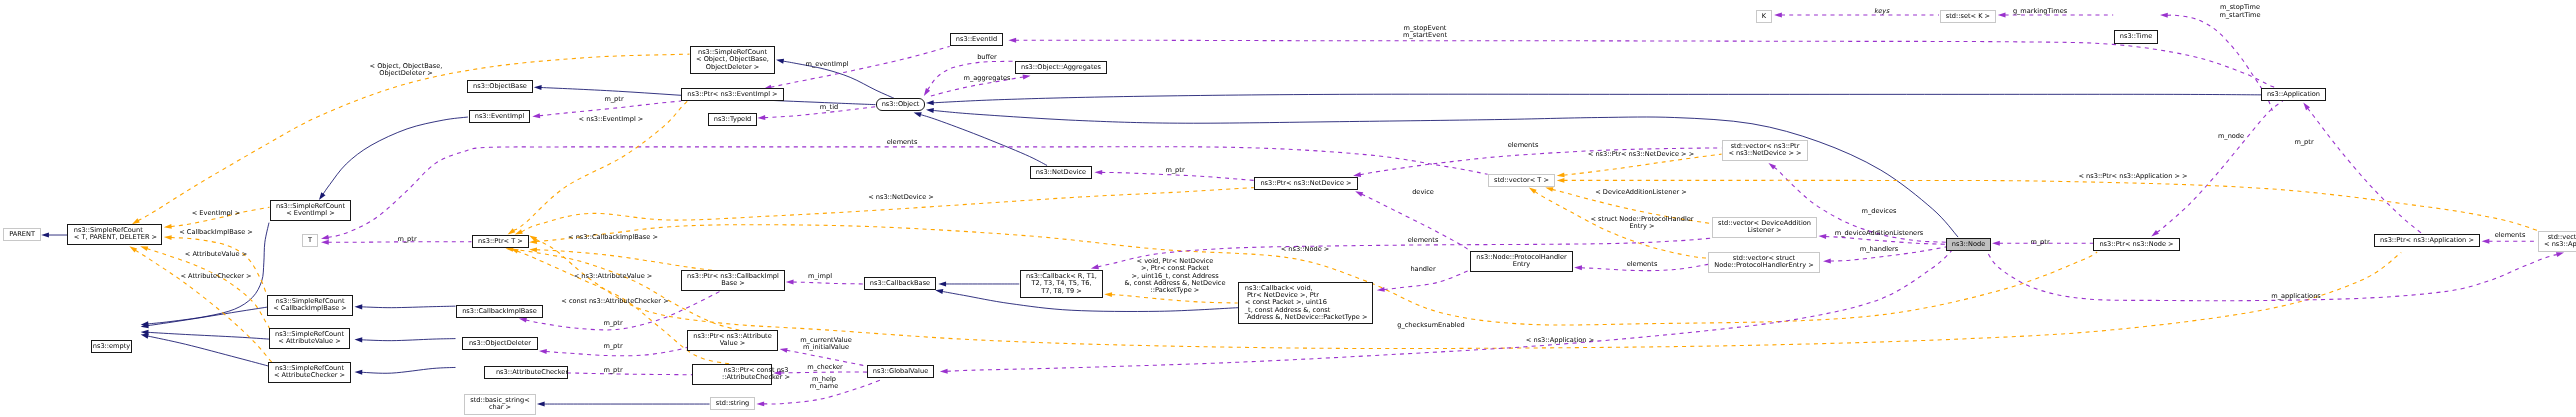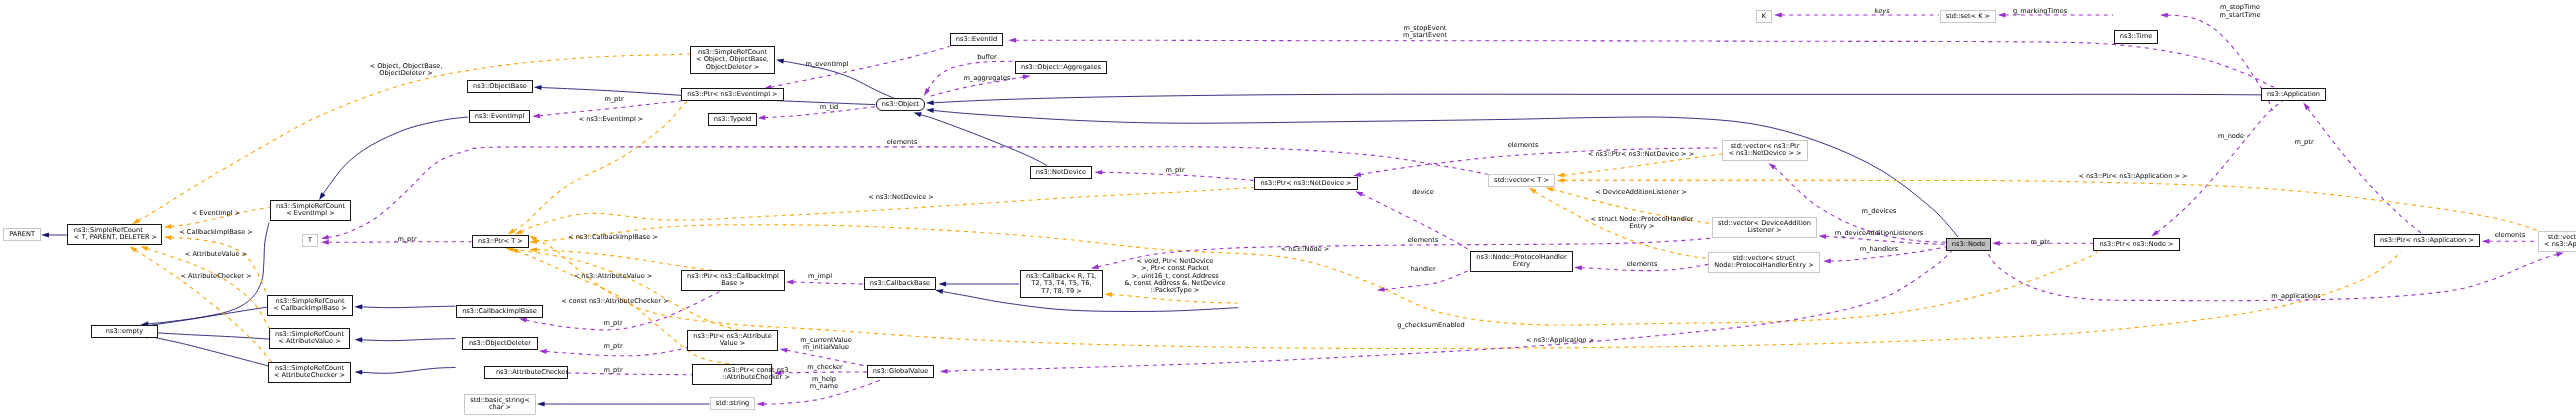--- a/index.html
+++ b/index.html
@@ -157,21 +157,21 @@
 <polygon points="2630.0,371.0 2645.6,373.0 2641.6,381.7" fill="#9a32cd"></polygon>
 <path d="M 2130.1,517.9 C 2135.1,516.8 2140.0,515.3 2160.0,511.0 C 2180.0,506.7 2210.0,497.0 2250.0,492.0 C 2290.0,487.0 2341.7,483.5 2400.0,481.0 C 2458.3,478.5 2533.3,478.0 2600.0,477.0 C 2666.7,476.0 2733.3,475.5 2800.0,475.0 C 2866.7,474.5 2941.7,474.5 3000.0,474.0 C 3058.3,473.5 3106.7,473.2 3150.0,472.0 C 3193.3,470.8 3231.3,468.7 3260.0,467.0 C 3288.7,465.3 3311.7,462.8 3322.0,462.0" fill="none" stroke="#9a32cd" stroke-width="2.1" stroke-dasharray="7.8,8.2"></path>
 <polygon points="2117.0,521.0 2130.5,512.9 2132.7,522.3" fill="#9a32cd"></polygon>
 <path d="M 2639.3,338.8 C 2646.1,337.7 2656.6,335.5 2680.0,332.0 C 2703.4,328.5 2740.0,322.8 2780.0,318.0 C 2820.0,313.2 2866.7,307.3 2920.0,303.0 C 2973.3,298.7 3045.0,294.5 3100.0,292.0 C 3155.0,289.5 3209.8,288.8 3250.0,288.0 C 3290.2,287.2 3325.8,287.2 3341.0,287.0" fill="none" stroke="#9a32cd" stroke-width="2.1" stroke-dasharray="7.8,8.2"></path>
 <polygon points="2626.0,341.0 2640.0,333.8 2641.6,343.3" fill="#9a32cd"></polygon>
 </svg>
 <div class="node t c" style="left:3.1px;top:228px;width:38px;height:13.4px;"><span>PARENT</span></div>
 <div class="node b l" style="left:67px;top:224px;width:95px;height:20.6px;"><span>ns3::SimpleRefCount</span><span>&lt; T, PARENT, DELETER &gt;</span></div>
 <div class="node b c" style="left:270px;top:200px;width:81px;height:20.6px;"><span>ns3::SimpleRefCount</span><span>&lt; EventImpl &gt;</span></div>
 <div class="node t c" style="left:302px;top:234px;width:16px;height:13.4px;"><span>T</span></div>
-<div class="node b c" style="left:91px;top:325px;width:67px;height:13.4px;"><span>ns3::empty</span></div>
+<div class="node b c" style="left:91px;top:340px;width:41px;height:13.4px;"><span>ns3::empty</span></div>
 <div class="node b c" style="left:267px;top:295px;width:86px;height:20.6px;"><span>ns3::SimpleRefCount</span><span>&lt; CallbackImplBase &gt;</span></div>
 <div class="node b c" style="left:269px;top:328px;width:81px;height:20.6px;"><span>ns3::SimpleRefCount</span><span>&lt; AttributeValue &gt;</span></div>
 <div class="node b c" style="left:268px;top:362px;width:83px;height:20.6px;"><span>ns3::SimpleRefCount</span><span>&lt; AttributeChecker &gt;</span></div>
 <div class="node b c" style="left:456px;top:305px;width:87px;height:13.4px;"><span>ns3::CallbackImplBase</span></div>
 <div class="node b c" style="left:462px;top:337px;width:76px;height:13.4px;"><span>ns3::ObjectDeleter</span></div>
 <div class="node b c" style="left:484px;top:366px;width:84px;height:13.4px;padding-left:12px;"><span>ns3::AttributeChecker</span></div>
 <div class="node t c" style="left:464px;top:394px;width:72px;height:20.6px;"><span>std::basic_string&lt;</span><span>char &gt;</span></div>
 <div class="node b c" style="left:472px;top:235px;width:57px;height:13.4px;"><span>ns3::Ptr&lt; T &gt;</span></div>
 <div class="node b c" style="left:467px;top:80px;width:66px;height:13.4px;"><span>ns3::ObjectBase</span></div>
 <div class="node b c" style="left:469px;top:110px;width:61px;height:13.4px;"><span>ns3::EventImpl</span></div>
@@ -182,20 +182,21 @@
 <div class="node b c" style="left:687px;top:330px;width:91px;height:20.6px;"><span>ns3::Ptr&lt; ns3::Attribute</span><span>Value &gt;</span></div>
 <div class="node b c" style="left:692px;top:364px;width:80px;height:20.6px;padding-left:48px;"><span>ns3::Ptr&lt; const ns3</span><span>::AttributeChecker &gt;</span></div>
 <div class="node t c" style="left:710px;top:397px;width:45px;height:13.4px;"><span>std::string</span></div>
 <div class="node b c" style="left:876px;top:98px;width:49px;height:13.4px;border-radius:6px;"><span>ns3::Object</span></div>
 <div class="node b c" style="left:950px;top:33px;width:53px;height:13.4px;"><span>ns3::EventId</span></div>
 <div class="node b c" style="left:1015px;top:61px;width:92px;height:13.4px;"><span>ns3::Object::Aggregates</span></div>
 <div class="node b c" style="left:1030px;top:166px;width:62px;height:13.4px;"><span>ns3::NetDevice</span></div>
 <div class="node b c" style="left:864px;top:277px;width:72px;height:13.4px;"><span>ns3::CallbackBase</span></div>
 <div class="node b c" style="left:867px;top:365px;width:67px;height:13.4px;"><span>ns3::GlobalValue</span></div>
 <div class="node b c" style="left:1020px;top:270px;width:83px;height:28px;"><span>ns3::Callback&lt; R, T1,</span><span>T2, T3, T4, T5, T6,</span><span>T7, T8, T9 &gt;</span></div>
+<div class="node b l" style="left:1238px;top:282px;width:135px;height:42px;"><span>ns3::Callback&lt; void,</span><span> Ptr&lt; NetDevice &gt;, Ptr</span><span>&lt; const Packet &gt;, uint16</span><span>_t, const Address &amp;, const</span><span> Address &amp;, NetDevice::PacketType &gt;</span></div>
 <div class="node b c" style="left:1254px;top:177px;width:104px;height:13.4px;"><span>ns3::Ptr&lt; ns3::NetDevice &gt;</span></div>
 <div class="node t c" style="left:1488px;top:174px;width:67px;height:13.4px;"><span>std::vector&lt; T &gt;</span></div>
 <div class="node b c" style="left:1470px;top:251px;width:103px;height:20.6px;"><span>ns3::Node::ProtocolHandler</span><span>Entry</span></div>
 <div class="node t c" style="left:1722px;top:140px;width:86px;height:20.6px;"><span>std::vector&lt; ns3::Ptr</span><span>&lt; ns3::NetDevice &gt; &gt;</span></div>
 <div class="node t c" style="left:1712px;top:217px;width:105px;height:20.6px;"><span>std::vector&lt; DeviceAddition</span><span>Listener &gt;</span></div>
 <div class="node t c" style="left:1708px;top:252px;width:112px;height:20.6px;"><span>std::vector&lt; struct</span><span>Node::ProtocolHandlerEntry &gt;</span></div>
 <div class="node t c" style="left:1756px;top:9.8px;width:16px;height:13.4px;"><span>K</span></div>
 <div class="node t c" style="left:1940px;top:9.8px;width:56px;height:13.4px;"><span>std::set&lt; K &gt;</span></div>
 <div class="node b c" style="left:2114px;top:9.3px;width:44px;height:13.4px;margin-top:21px;"><span>ns3::Time</span></div>
 <div class="node g c" style="left:1946px;top:238px;width:45px;height:13.4px;"><span>ns3::Node</span></div>

